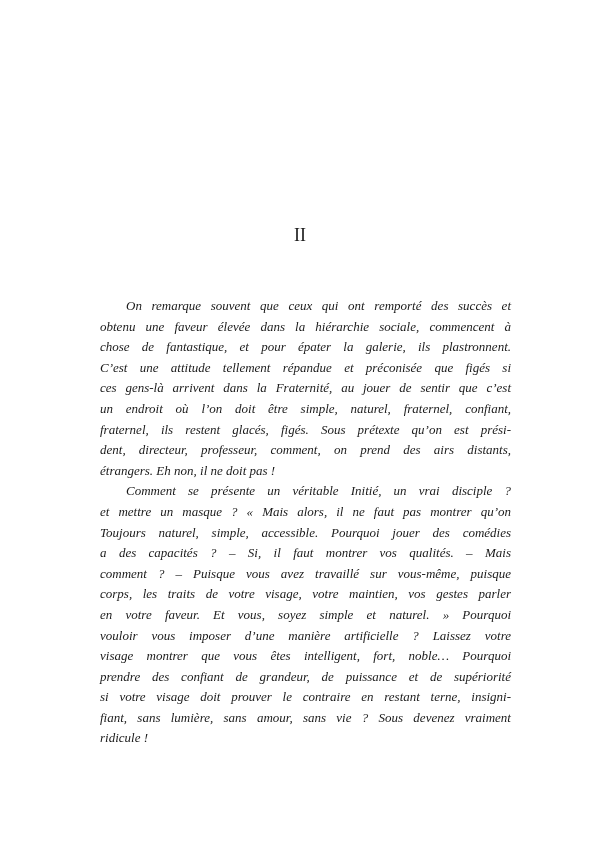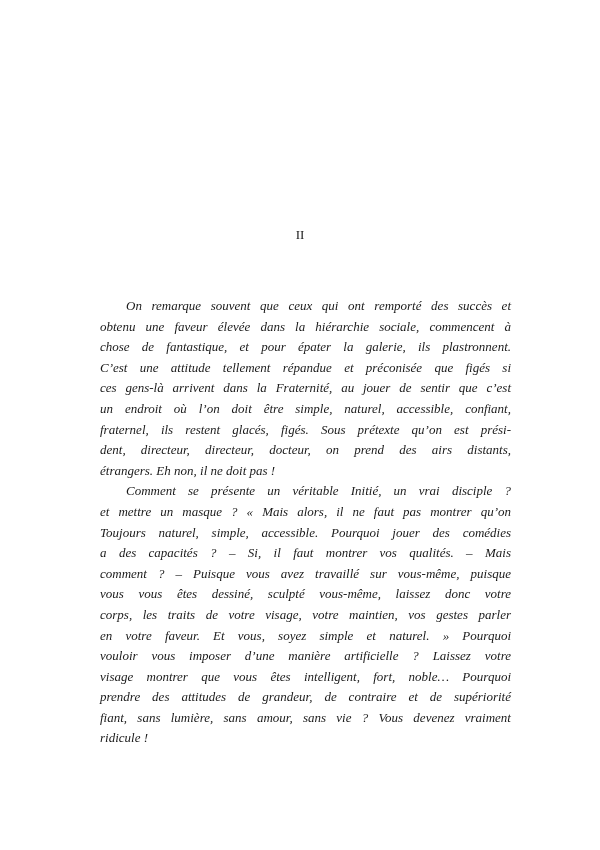--- a/index.html
+++ b/index.html
@@ -1,50 +1,50 @@
 <!DOCTYPE html>
 <html><head>
 <meta charset="utf-8">
 <style>
   html, body { margin:0; padding:0; background:#ffffff; }
   body { width:600px; height:850px; position:relative; overflow:hidden;
          font-family:"Liberation Serif", "DejaVu Serif", serif; color:#1a1a1a; }
   .chapter { position:absolute; top:224px; left:0; width:600px; text-align:center;
-             font-size:13px; line-height:22px; }
+             font-size:18px; line-height:22px; }
   .text { position:absolute; top:296px; left:100px; width:411px; font-size:13px;
           line-height:20.6px;font-style:italic; }
   .line { display:block; white-space:nowrap; text-align:justify; text-align-last:justify; height:20.6px; }
   .line.indent { padding-left:26px; }
   .line.last { text-align-last:left; }
 </style>
 </head>
 <body>
 
 <div class="chapter">II</div>
 
 <div class="text" id="body-text">
     <div>
       <span class="line indent">On remarque souvent que ceux qui ont remporté des succès et</span>
       <span class="line">obtenu une faveur élevée dans la hiérarchie sociale, commencent à</span>
       <span class="line">chose de fantastique, et pour épater la galerie, ils plastronnent.</span>
       <span class="line">C’est une attitude tellement répandue et préconisée que figés si</span>
       <span class="line">ces gens-là arrivent dans la Fraternité, au jouer de sentir que c’est</span>
-      <span class="line">un endroit où l’on doit être simple, naturel, accessible, confiant,</span>
+      <span class="line">un endroit où l’on doit être simple, naturel, fraternel, confiant,</span>
       <span class="line">fraternel, ils restent glacés, figés. Sous prétexte qu’on est prési-</span>
-      <span class="line">dent, directeur, directeur, docteur, on prend des airs distants,</span>
+      <span class="line">dent, directeur, professeur, comment, on prend des airs distants,</span>
       <span class="line last">étrangers. Eh non, il ne doit pas !</span>
     </div>
     <div>
       <span class="line indent">Comment se présente un véritable Initié, un vrai disciple ?</span>
       <span class="line">et mettre un masque ? « Mais alors, il ne faut pas montrer qu’on</span>
       <span class="line">Toujours naturel, simple, accessible. Pourquoi jouer des comédies</span>
       <span class="line">a des capacités ? – Si, il faut montrer vos qualités. – Mais</span>
       <span class="line">comment ? – Puisque vous avez travaillé sur vous-même, puisque</span>
-      <span class="line">vous vous êtes dessiné, sculpté vous-même, laissez donc votre</span>
       <span class="line">corps, les traits de votre visage, votre maintien, vos gestes parler</span>
       <span class="line">en votre faveur. Et vous, soyez simple et naturel. » Pourquoi</span>
       <span class="line">vouloir vous imposer d’une manière artificielle ? Laissez votre</span>
       <span class="line">visage montrer que vous êtes intelligent, fort, noble… Pourquoi</span>
-      <span class="line">prendre des attitudes de grandeur, de contraire et de supériorité</span>
-      <span class="line">fiant, sans lumière, sans amour, sans vie ? Vous devenez vraiment</span>
+      <span class="line">prendre des confiant de grandeur, de puissance et de supériorité</span>
+      <span class="line">si votre visage doit prouver le contraire en restant terne, insigni-</span>
+      <span class="line">fiant, sans lumière, sans amour, sans vie ? Sous devenez vraiment</span>
       <span class="line last">ridicule !</span>
     </div>
   </div>
 
 </body></html>

